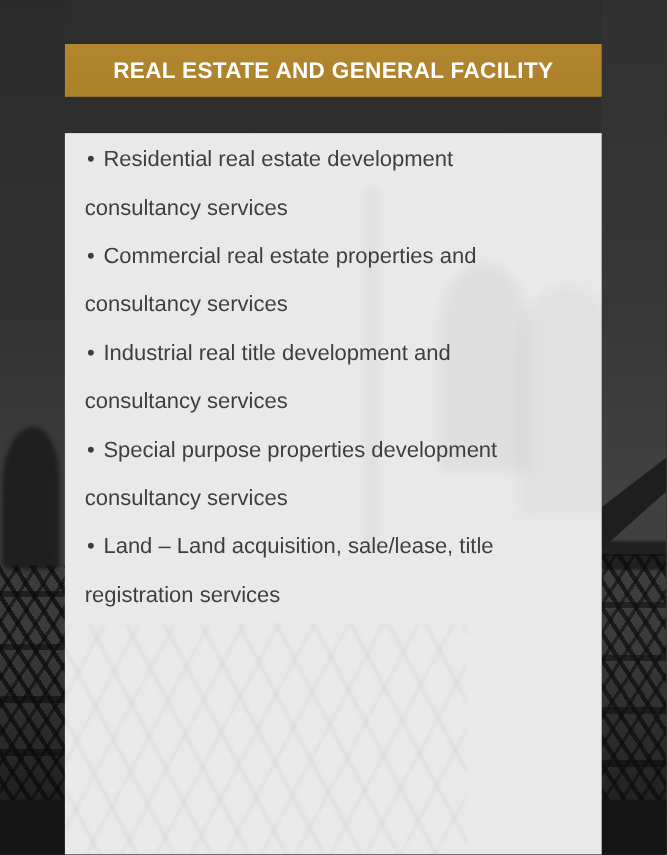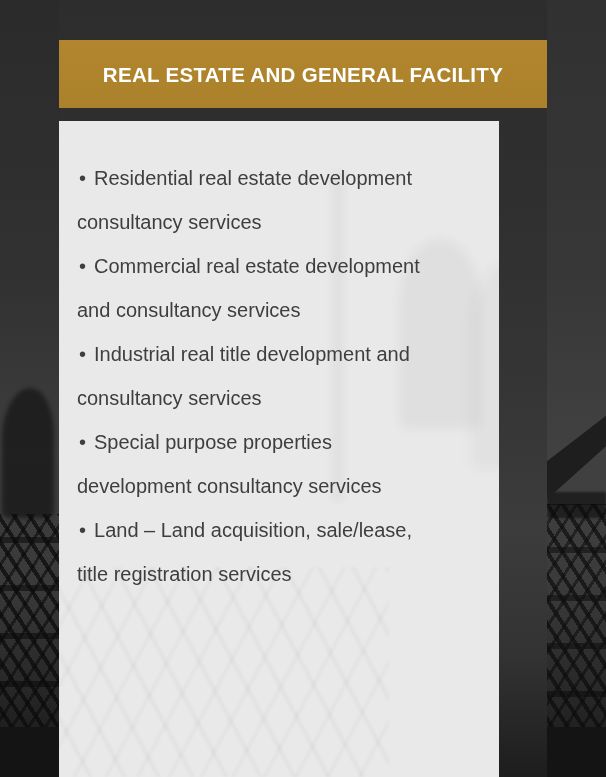--- a/index.html
+++ b/index.html
@@ -67,45 +67,45 @@
     position: absolute;
     left: 0; right: 0; bottom: 0;
     height: 50px;
     background: #141414;
   }
 
   
   .band {
     position: absolute;
     left: 59px; top: 40px;
-    width: 488px; height: 68px;
+    width: 488px; height: 48px;
     background: linear-gradient(180deg, var(--banner-gold, #b1862e) 0%, #ab812b 100%);
     display: flex;
     flex-direction: column;
     align-items: center;
     justify-content: center;
     text-align: center;
   }
   .band-line {
     color: var(--banner-text, #ffffff);
     font-weight: 700;
     font-size: 20.5px;
     line-height: 25px;
     letter-spacing: 0.3px;
     white-space: nowrap;
   }
 
   
   .card {
     position: absolute;
     left: 59px; top: 121px;
-    width: 440px; height: 656px;
+    width: 488px; height: 656px;
     background: var(--card-background, #e9e9e9);
     box-sizing: border-box;
-    padding: 35px 56px 0 18px;
+    padding: 2px 56px 0 18px;
     overflow: hidden;
   }
   
   .ghost { position: absolute; pointer-events: none; }
   .ghost-pole   { left: 272px; top: 50px;  width: 14px; height: 330px; background: rgba(30,30,30,.035); filter: blur(3px); }
   .ghost-person-1 { left: 340px; top: 118px; width: 82px; height: 190px; background: rgba(20,20,20,.045); border-radius: 50% 50% 10px 10px / 34% 34% 8px 8px; filter: blur(5px); }
   .ghost-person-2 { left: 412px; top: 138px; width: 92px; height: 210px; background: rgba(20,20,20,.035); border-radius: 48% 52% 10px 10px / 32% 34% 8px 8px; filter: blur(6px); }
   .ghost-hatch  { left: 0; bottom: 0; width: 75%; height: 210px;
       background:
         repeating-linear-gradient(62deg,  transparent 0 26px, rgba(0,0,0,.028) 26px 30px),
@@ -152,19 +152,19 @@
   </header>
 
   <section class="card">
     <div class="ghost ghost-pole"></div>
     <div class="ghost ghost-person-1"></div>
     <div class="ghost ghost-person-2"></div>
     <div class="ghost ghost-hatch"></div>
 
     <ul class="list">
       <li><span class="bullet">•</span><span>Residential real estate development consultancy services</span></li>
-      <li><span class="bullet">•</span><span>Commercial real estate development and consultancy services</span></li>
+      <li><span class="bullet">•</span><span>Commercial real estate properties and consultancy services</span></li>
       <li><span class="bullet">•</span><span>Industrial real title development and consultancy services</span></li>
       <li><span class="bullet">•</span><span>Special purpose properties development consultancy services</span></li>
       <li><span class="bullet">•</span><span>Land – Land acquisition, sale/lease, title registration services</span></li>
     </ul>
   </section>
 </div>
 
 </body></html>

